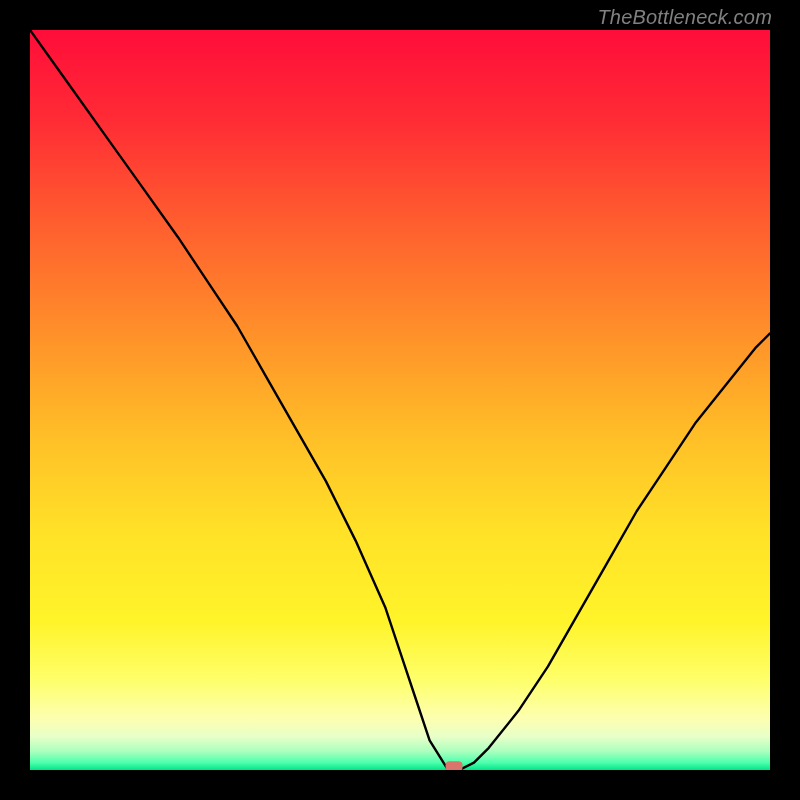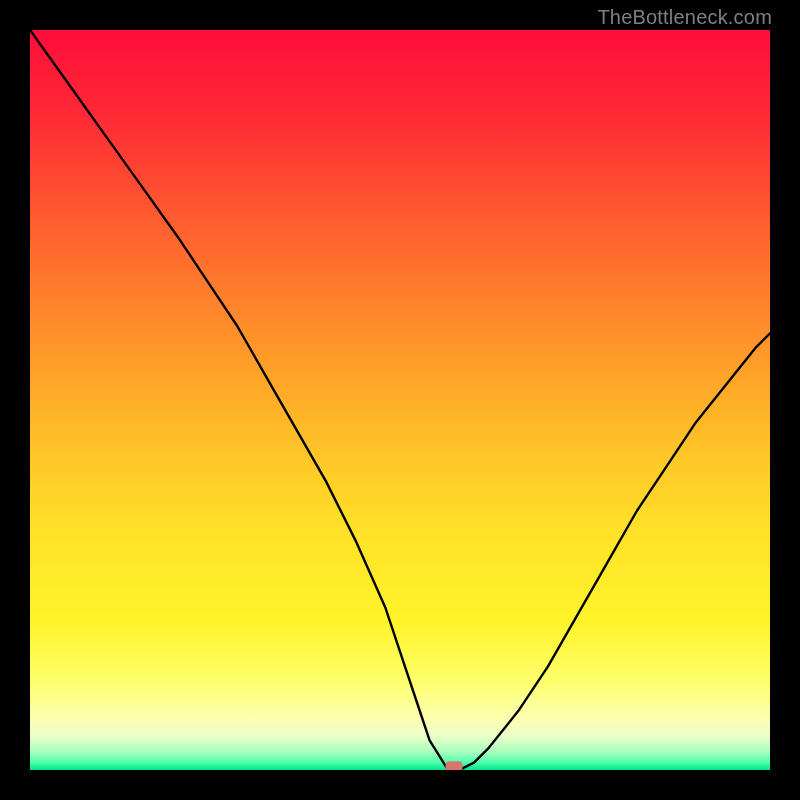--- a/index.html
+++ b/index.html
@@ -12,20 +12,21 @@
     background: #000;
   }
   .watermark {
     position: absolute;
     top: 6px;
     right: 28px;
     font-size: 20px;
     color: #808080;
     letter-spacing: 0.2px;
     z-index: 3;
+    font-style: italic;
   }
   .chart-area {
     position: absolute;
     left: 30px;
     top: 30px;
     width: 740px;
     height: 740px;
   }
   svg {
     display: block;

